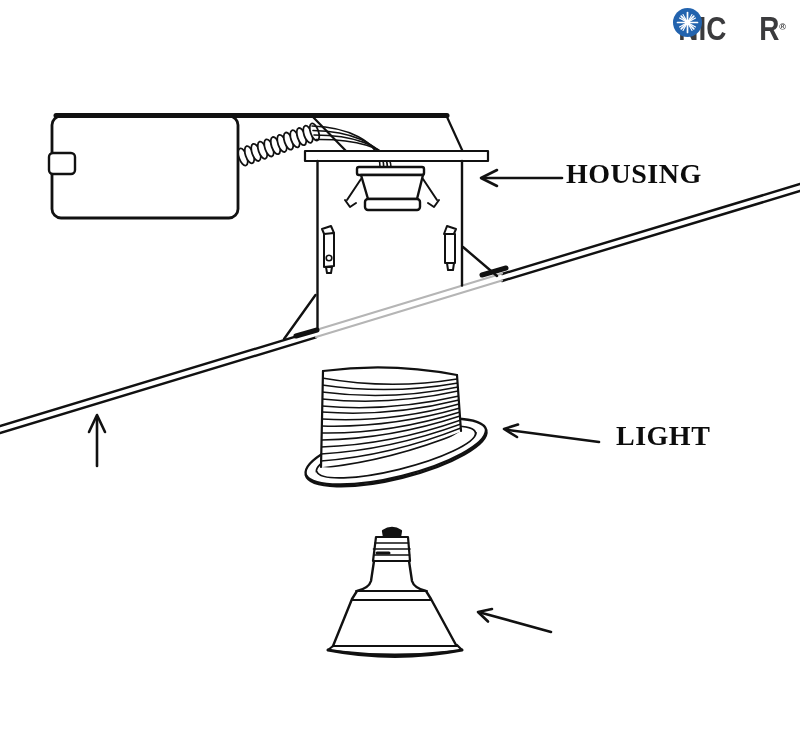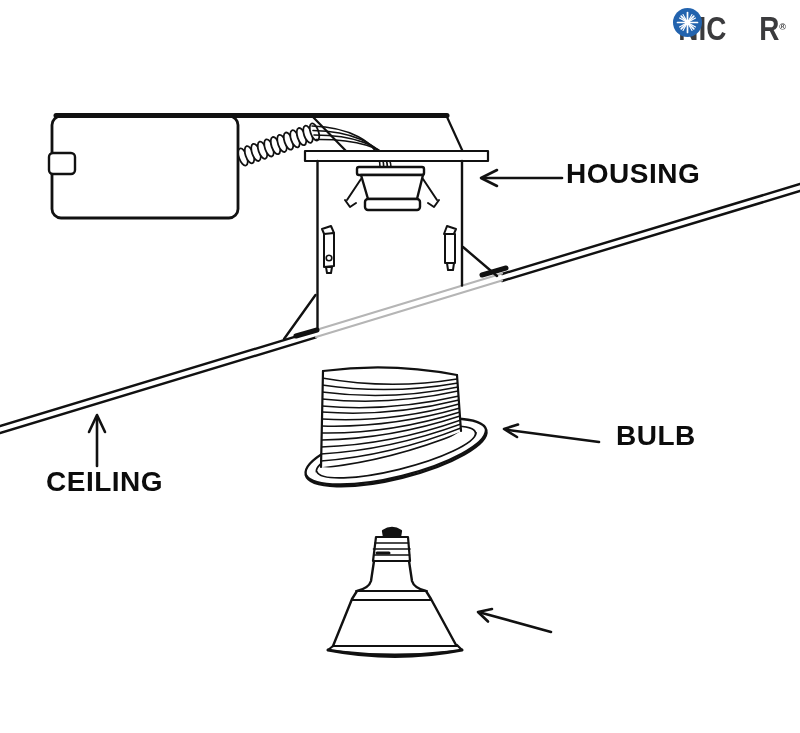--- a/index.html
+++ b/index.html
@@ -3,21 +3,21 @@
 <meta charset="utf-8">
 <style>
   html,body{margin:0;padding:0;background:#fff;}
   .stage{
     position:relative;width:800px;height:733px;background:#ffffff;
     font-family:"Liberation Sans", sans-serif;overflow:hidden;
   }
   .stage svg{position:absolute;left:0;top:0;}
   .part-label{
     position:absolute;font-weight:bold;font-size:28px;line-height:1;
-    color:#0c0c0c;letter-spacing:0.5px;white-space:nowrap;
+    color:#0c0c0c;letter-spacing:0.5px;white-space:nowrap;font-family:Liberation Serif, serif;
   }
   .lbl-housing{left:566px;top:160px;}
   .lbl-ceiling{left:46px;top:468px;}
   .lbl-trim{left:616px;top:422px;}
   .lbl-bulb{left:560px;top:617px;}
   .logo{
     position:absolute;top:8px;right:12px;height:40px;
     display:flex;align-items:center;
   }
   .logo .word{color:#3b3b3d;font-weight:bold;font-size:34px;line-height:1;
@@ -175,22 +175,21 @@
         </g>
         <g>
           <path d="M551,632 L482,613"></path>
           <path d="M488,621.5 L478,612 L492,609"></path>
         </g>
       </g>
     </g>
   </svg>
 
   <div class="part-label lbl-housing">HOUSING</div>
-  <div class="part-label lbl-ceiling">CEILING</div>
-  <div class="part-label lbl-trim">BULB</div>
+  <div class="part-label lbl-trim">LIGHT</div>
 
   <div class="logo">
     <span class="word">NIC</span>
     <span class="orb">
       <svg width="29" height="29" viewBox="0 0 29 29">
         <circle cx="14.5" cy="14.5" r="14.5" fill="#2263ae"></circle>
         <g stroke="#ffffff" stroke-width="1.7" stroke-linecap="round">
           <path d="M14.5,14.5 L14.5,4.5"></path>
             <path d="M14.5,14.5 L14.5,24.5"></path>
           <path d="M14.5,14.5 L4.5,14.5"></path>

